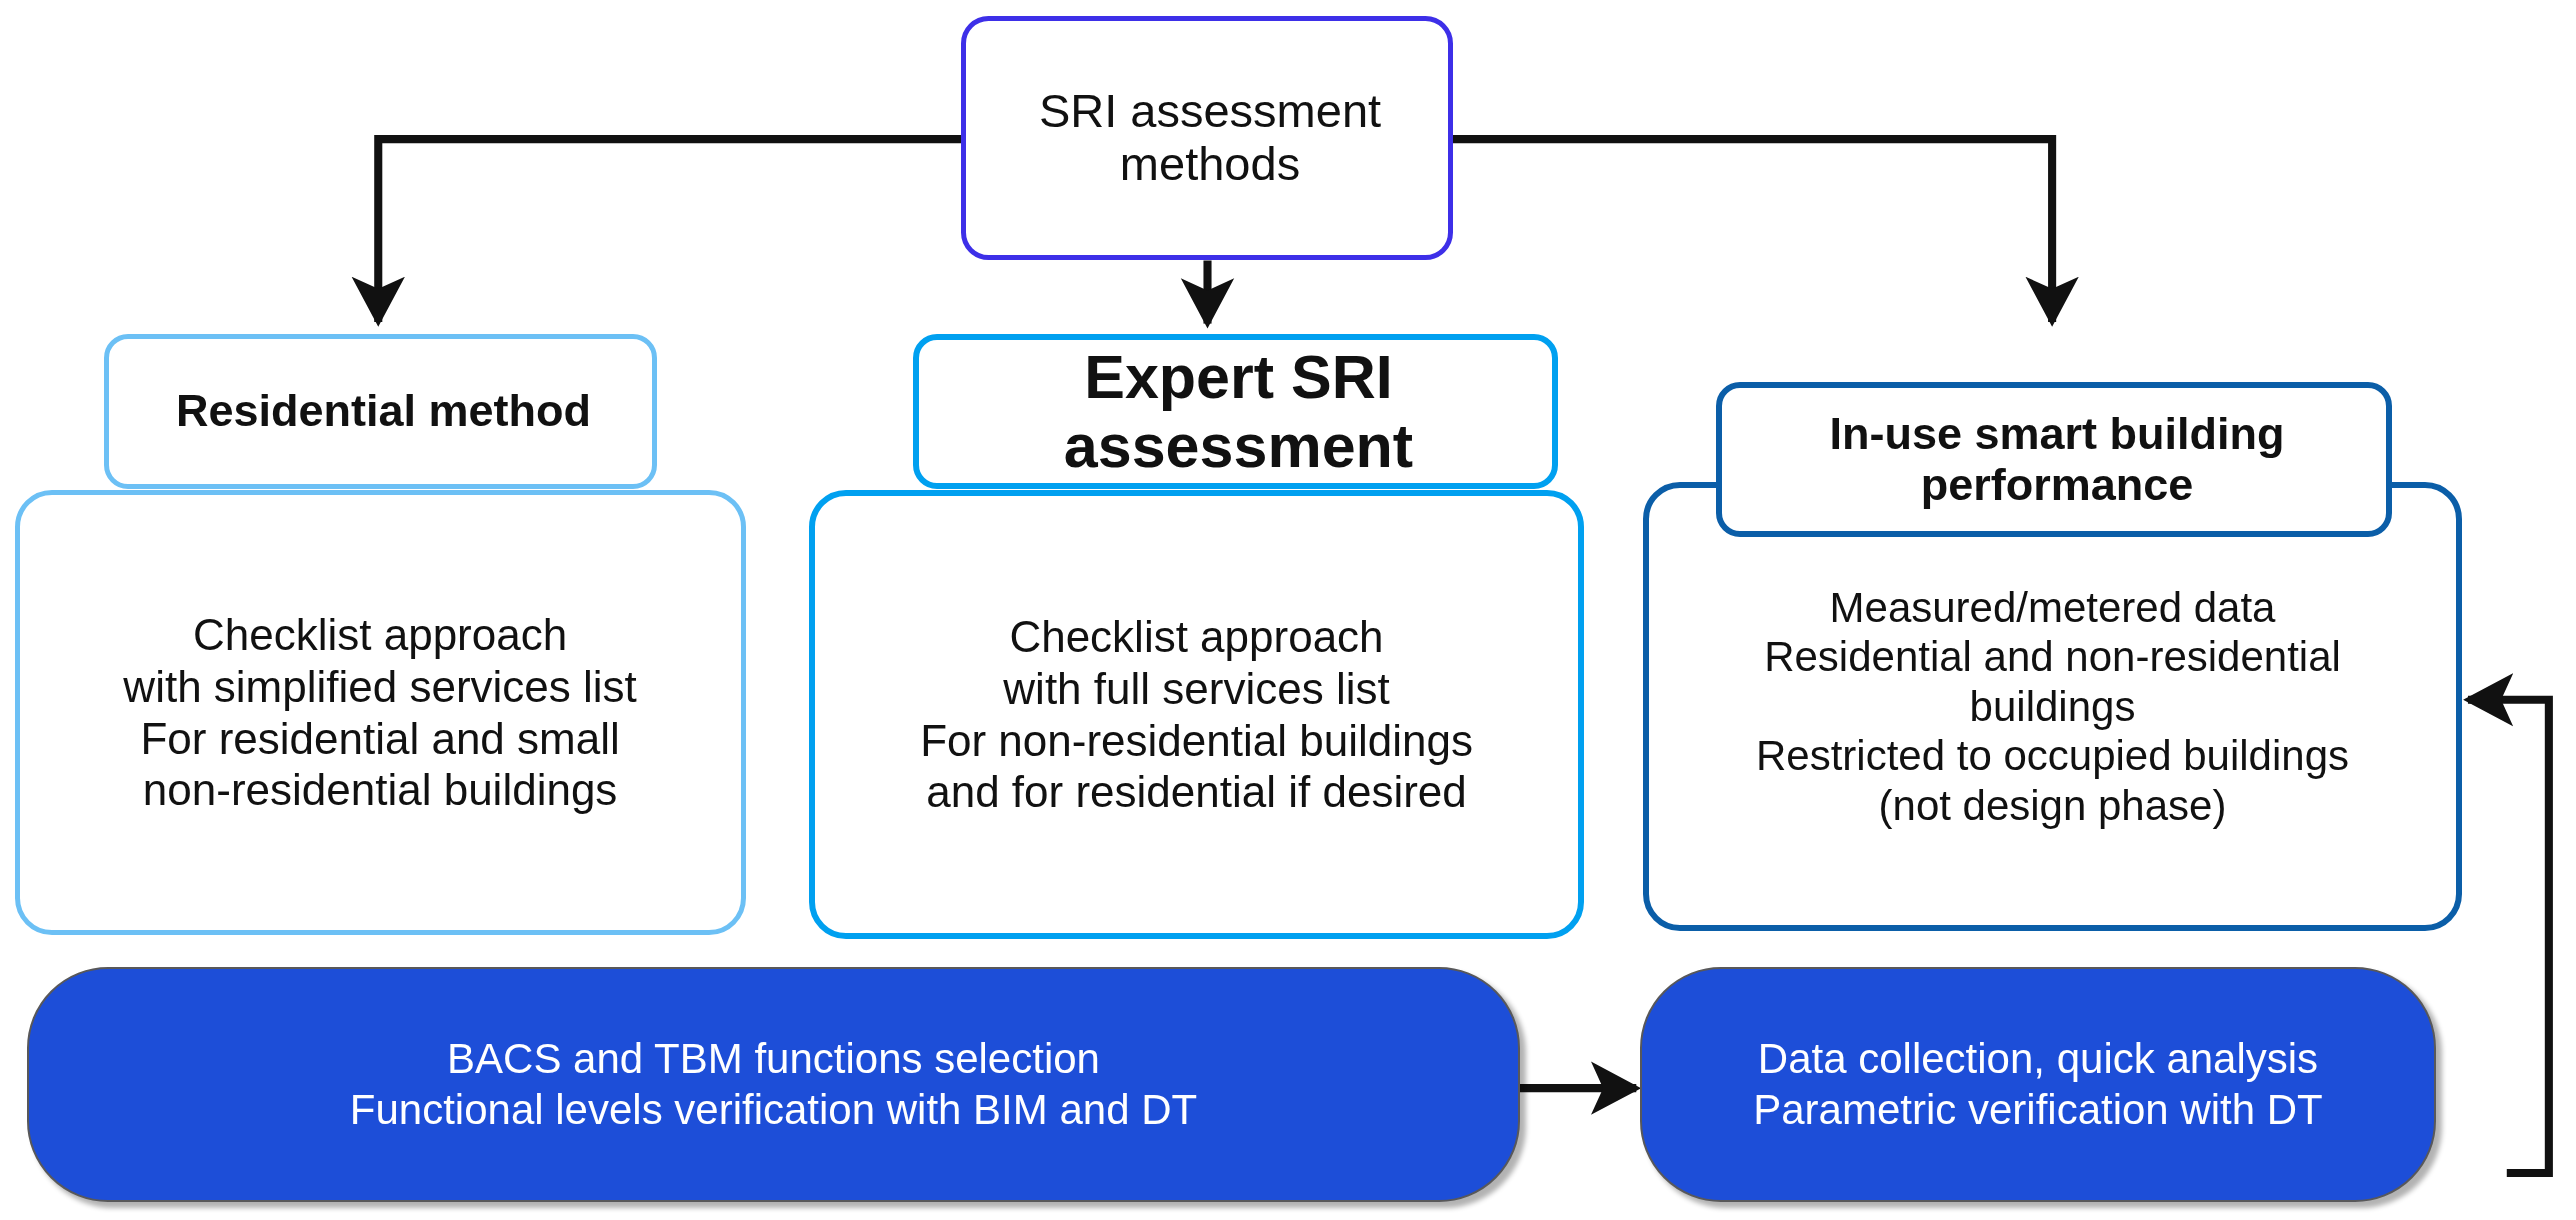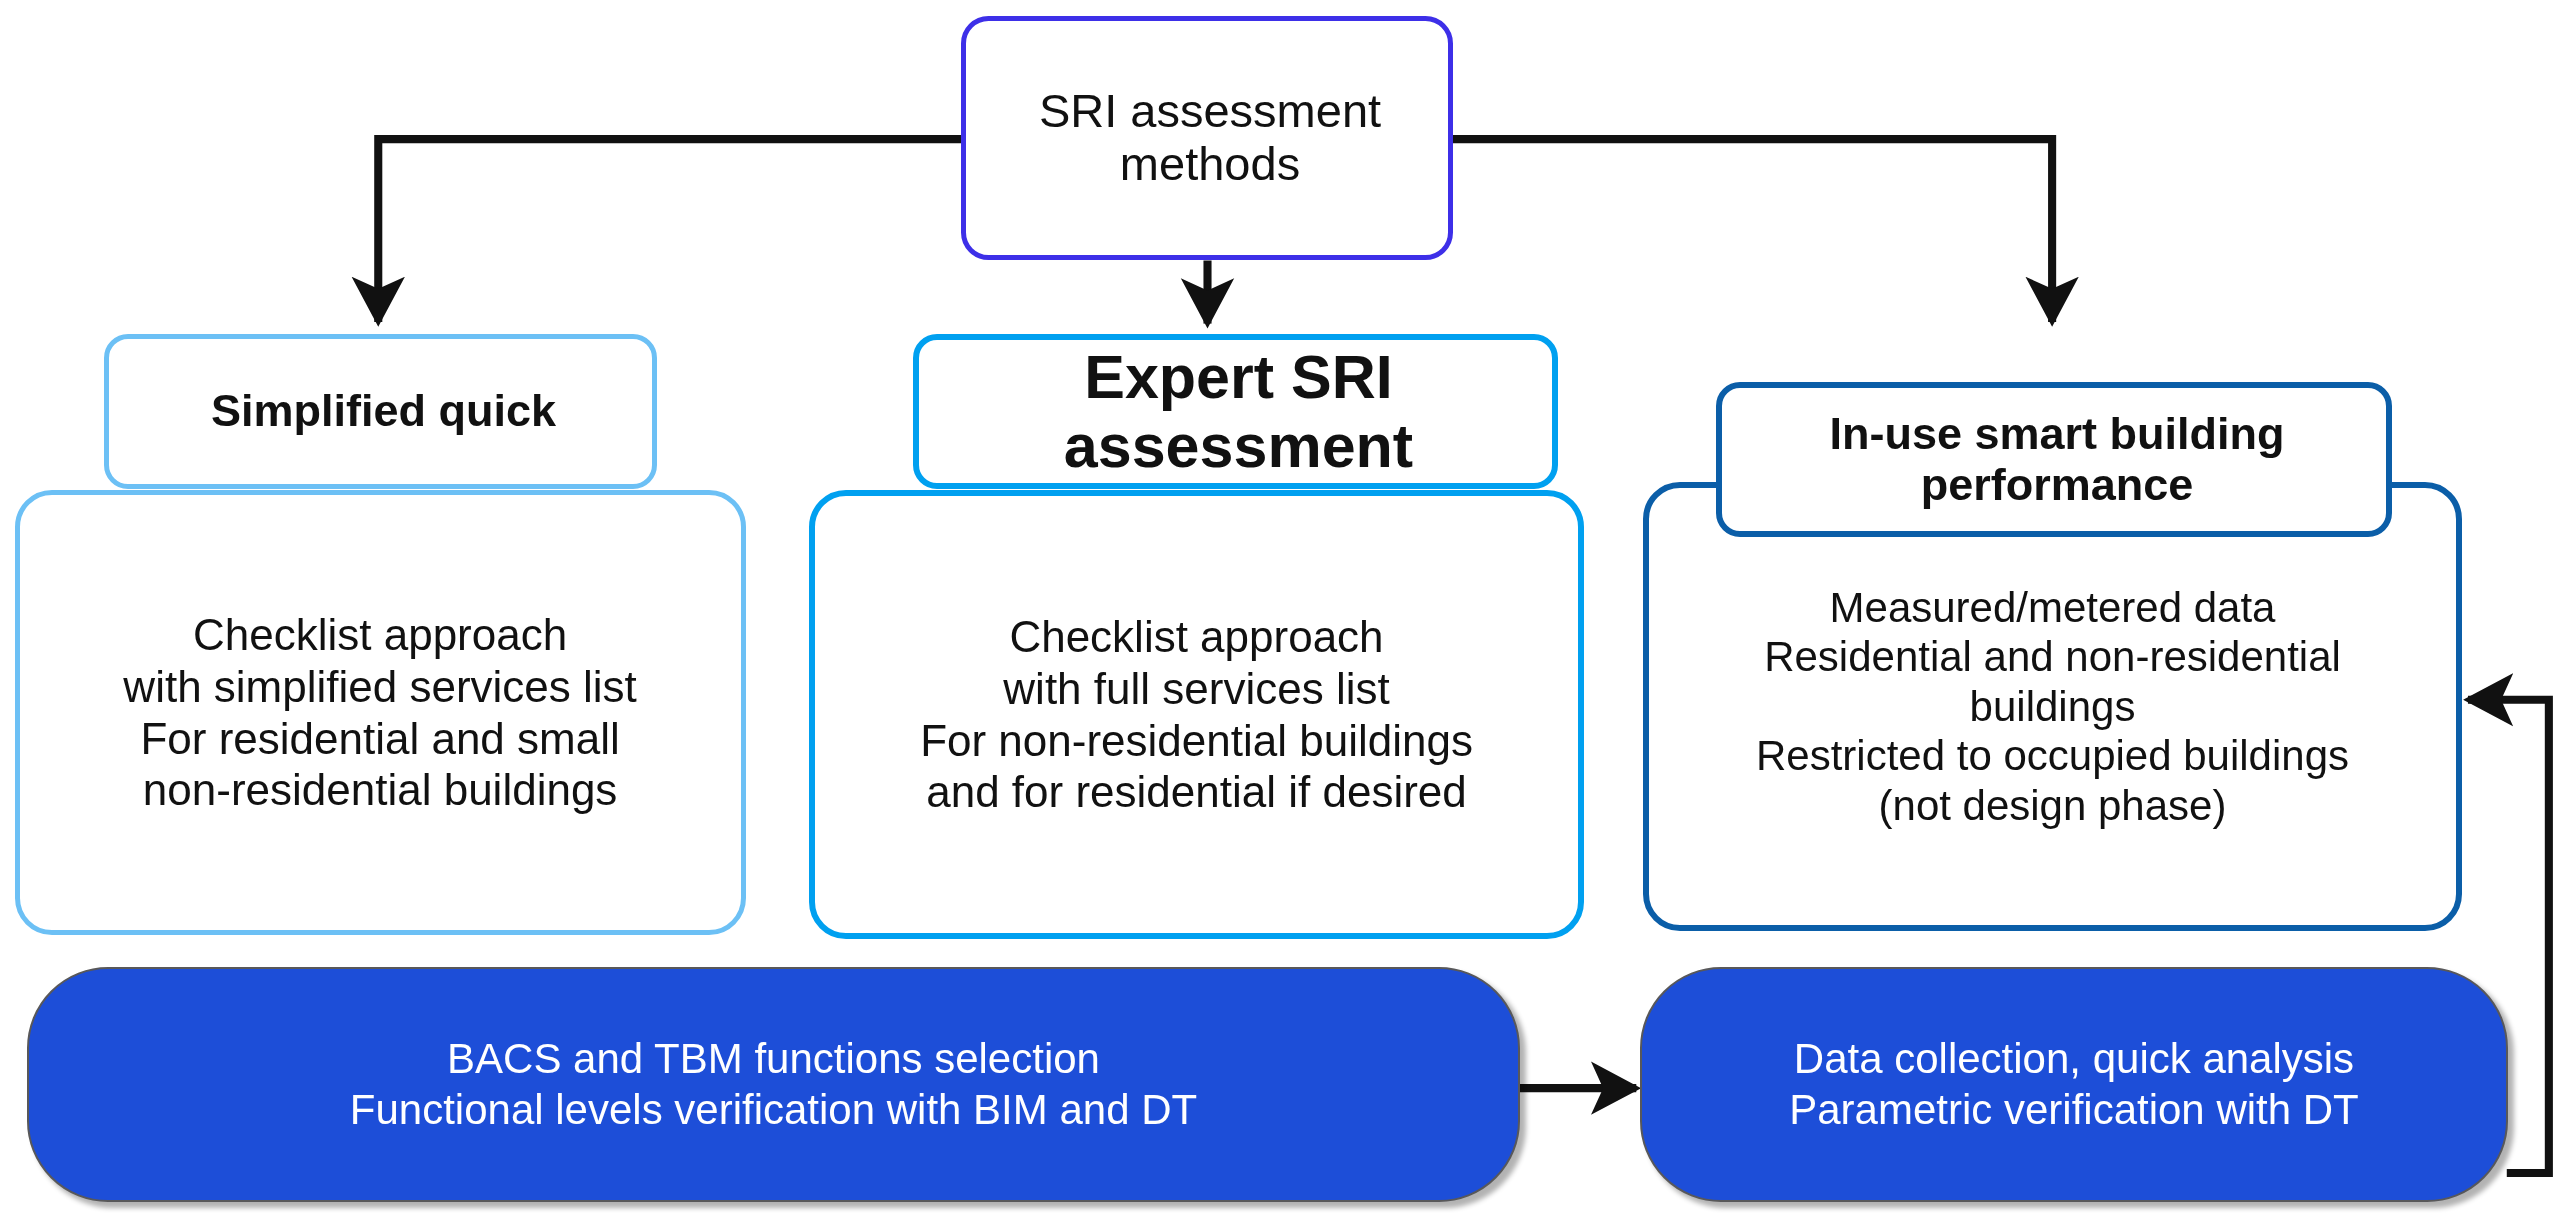--- a/index.html
+++ b/index.html
@@ -47,37 +47,37 @@
     </g>
   </svg>
 
   <div class="box hdr txt" style="left:961px;top:16px;width:492px;height:244px;border:5.7px solid #3d2fe8;border-radius:27.5px;font-size:47px;font-weight:normal;color:#111;">SRI assessment
 methods</div>
 
   <div class="box body-box txt" style="left:14.6px;top:490px;width:731px;height:445px;border:5.7px solid #6cc0f5;border-radius:37px;font-size:44px;color:#111;z-index:1;">Checklist approach
 with simplified services list
 For residential and small
 non-residential buildings</div>
-  <div class="box hdr txt" style="left:104px;top:334px;width:553px;height:155px;border:5.7px solid #6cc0f5;border-radius:24px;font-size:45px;color:#111;z-index:2;">Simplified quick</div>
+  <div class="box hdr txt" style="left:104px;top:334px;width:553px;height:155px;border:5.7px solid #6cc0f5;border-radius:24px;font-size:45px;color:#111;z-index:2;">Residential method</div>
 
   <div class="box body-box txt" style="left:809px;top:490px;width:775px;height:449px;border:6.5px solid #00a0f0;border-radius:37px;font-size:44px;color:#111;z-index:1;">Checklist approach
 with full services list
 For non-residential buildings
 and for residential if desired</div>
   <div class="box hdr txt" style="left:913px;top:334px;width:645px;height:155px;border:6.5px solid #00a0f0;border-radius:24px;font-size:61px;color:#111;z-index:2;">Expert SRI
 assessment</div>
 
   <div class="box body-box txt" style="left:1643px;top:482px;width:819px;height:449px;border:6.5px solid #0b5ea8;border-radius:37px;font-size:42px;color:#111;z-index:1;">Measured/metered data
 Residential and non-residential
 buildings
 Restricted to occupied buildings
 (not design phase)</div>
   <div class="box hdr txt" style="left:1716px;top:334px;width:676px;height:155px;border:6.5px solid #0b5ea8;border-radius:24px;font-size:45px;color:#111;z-index:2;margin-top:48px;">In-use smart building
 performance</div>
 
   <div class="gray txt" style="left:27px;top:967px;width:1493px;height:235px;font-size:42px;">BACS and TBM functions selection
 Functional levels verification with BIM and DT</div>
 
-  <div class="gray txt" style="left:1640px;top:967px;width:868px;height:235px;font-size:42px;">Data collection, quick analysis
+  <div class="gray txt" style="left:1640px;top:967px;width:796px;height:235px;font-size:42px;">Data collection, quick analysis
 Parametric verification with DT</div>
 
 </div>
 
 
 </body></html>

